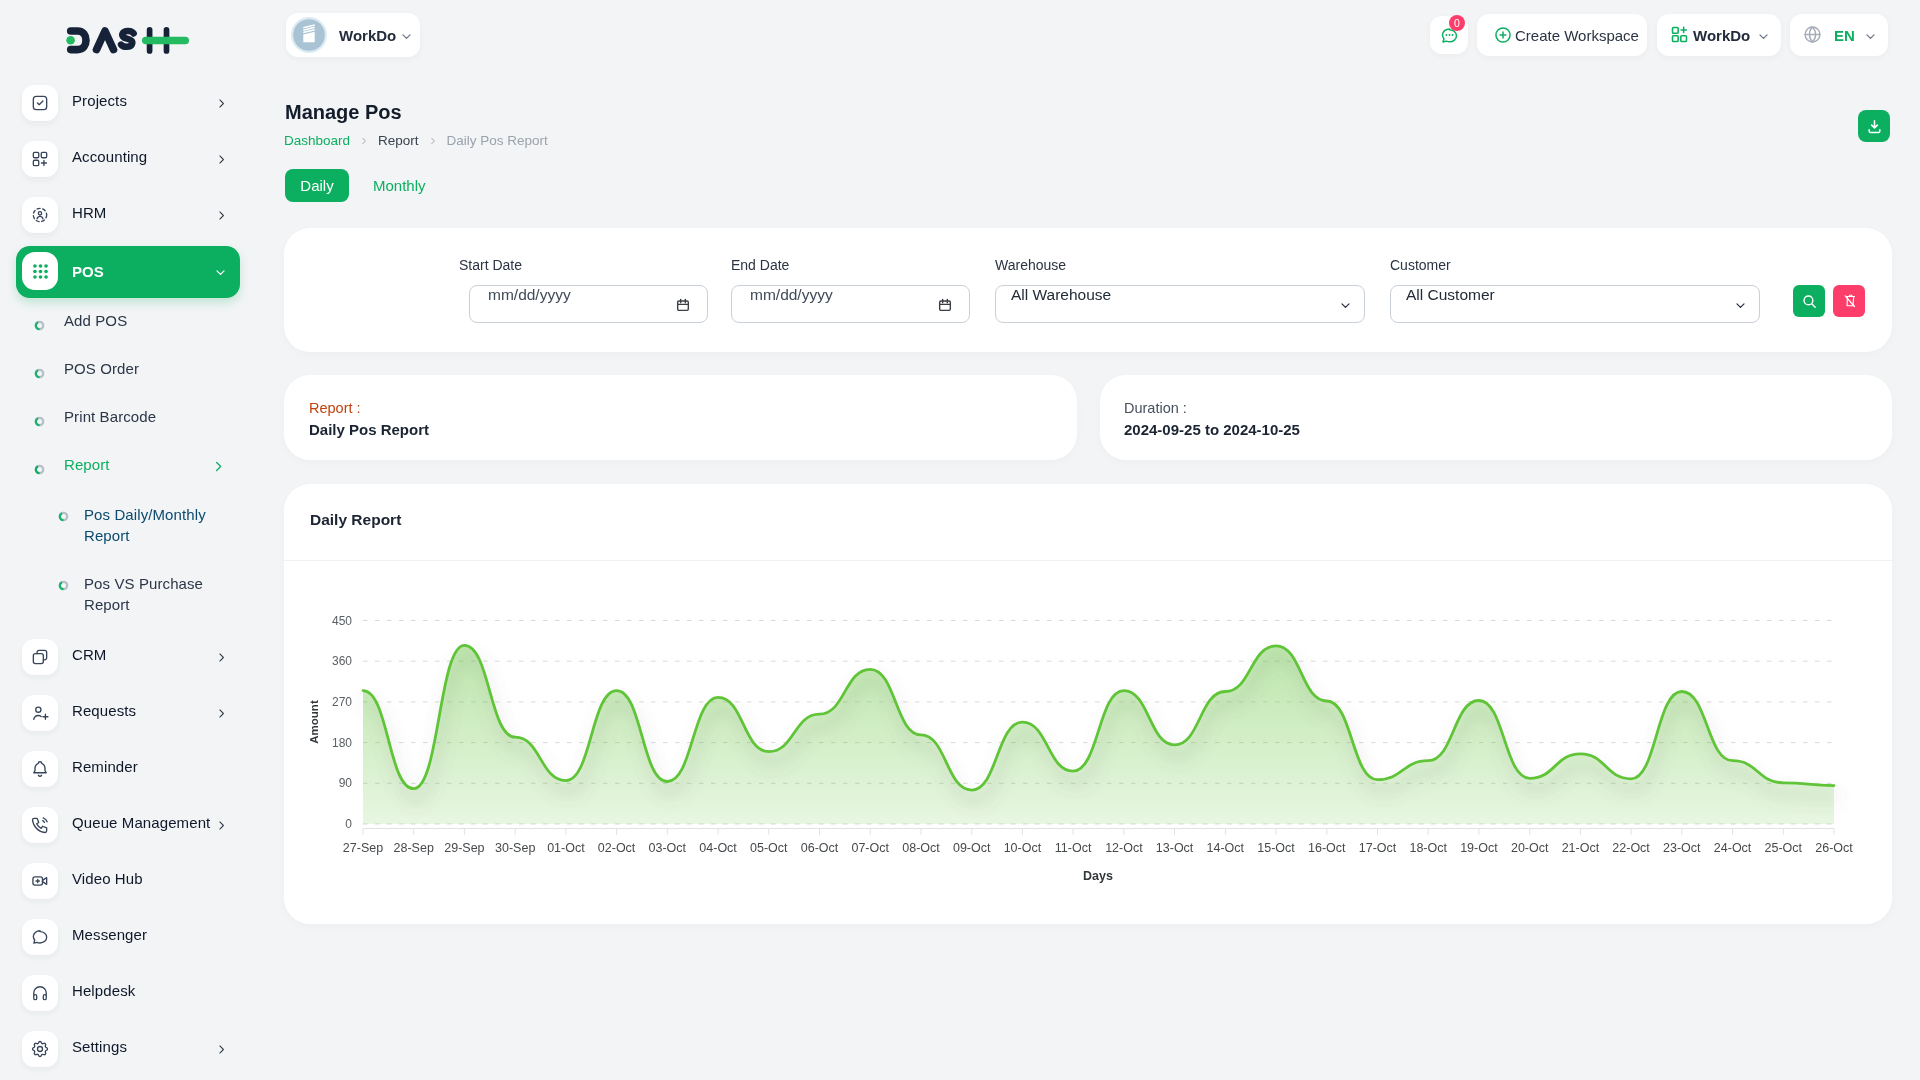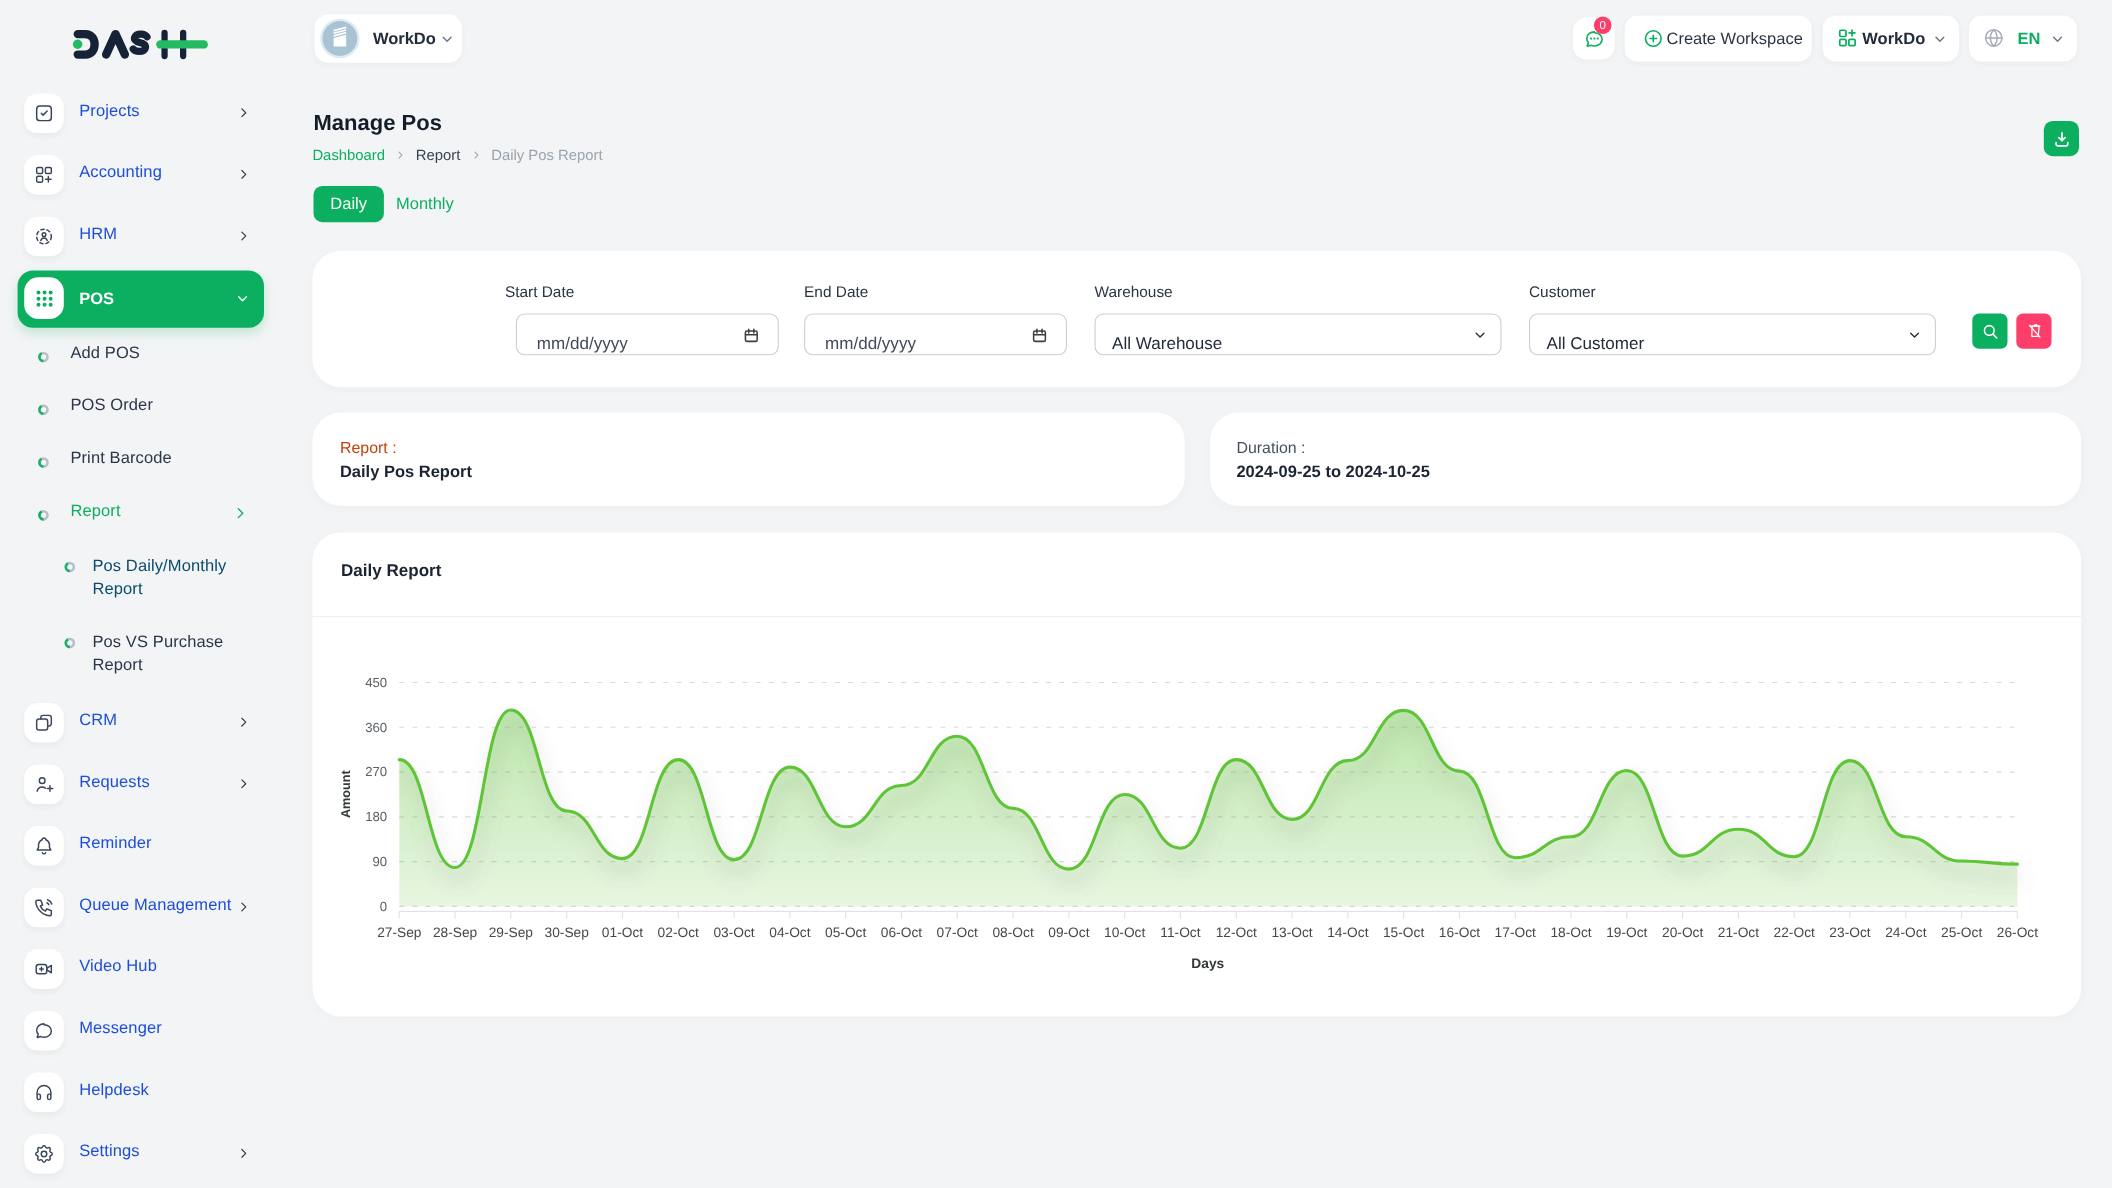--- a/index.html
+++ b/index.html
@@ -1,25 +1,25 @@
 <!DOCTYPE html>
 <html><head><meta charset="utf-8"><title>Manage Pos</title><style>
 *{margin:0;padding:0;box-sizing:border-box}
 html,body{width:1920px;height:1080px;overflow:hidden;background:#f2f4f5;
 font-family:"Liberation Sans",sans-serif;-webkit-font-smoothing:antialiased}
 .abs{position:absolute}
 .tile{position:absolute;width:36px;height:36px;background:#fff;border-radius:12px;
 box-shadow:0 3px 6px rgba(35,50,70,.05);display:flex;align-items:center;justify-content:center}
-.slabel{position:absolute;font-size:15px;font-weight:500;color:#1d4ed8;letter-spacing:.1px}
+.slabel{position:absolute;font-size:15px;font-weight:500;color:#0f172a;letter-spacing:.1px}
 .card{position:absolute;background:#fff;border-radius:26px;box-shadow:0 3px 10px rgba(40,60,80,.025)}
 .pill{position:absolute;background:#fff;border-radius:12px;box-shadow:0 2px 6px rgba(40,60,80,.04);
 display:flex;align-items:center}
 .flabel{position:absolute;font-size:14px;color:#2b3442}
 .finput{position:absolute;height:38px;background:#fff;border:1px solid #c9cfd7;border-radius:8px;
-display:flex;align-items:flex-end;font-size:15.5px}
+display:flex;align-items:flex-start;font-size:15.5px}
 </style></head>
 <body>
 <svg class="abs" style="left:63px;top:23px" width="132" height="36" viewBox="0 0 132 36">
 <g fill="none" stroke="#152238" stroke-linecap="round" stroke-linejoin="round">
 <path stroke-width="7.6" d="M7.7 8h6.8c6 0 8.5 4.6 8.5 9.3s-2.5 9.3-8.5 9.3H7.7"></path>
 <path stroke-width="7.6" d="M33.5 26.6L42 8l8.5 18.6"></path>
 <path stroke-width="6.6" d="M70.6 10.4c-2-2.8-8.8-3.3-10.7-.3-1.7 2.7.6 4.7 4 5.5 3.9.9 6.3 2.5 5 5.7-1.4 3.5-9 3.1-10.8.3"></path>
 <path stroke-width="5.7" d="M86.6 6.9v21M103.5 6.9v21"></path>
 </g>
 <circle cx="7.6" cy="17.2" r="4.3" fill="#23ba62"></circle>
@@ -237,21 +237,21 @@
     </svg>
     <span>Daily Pos Report</span>
   </div>
 <div class="abs" style="left:1858px;top:110px;width:32px;height:32px;border-radius:8px;background:#0CAF60;display:flex;align-items:center;justify-content:center">
     <svg width="17" height="17" viewBox="0 0 24 24" fill="none" stroke="#fff" stroke-width="2.2" stroke-linecap="round" stroke-linejoin="round">
       <path d="M12 4v10m0 0l-4-4m4 4l4-4"></path>
       <path d="M4.5 16.5v2a2 2 0 002 2h11a2 2 0 002-2v-2"></path>
     </svg>
   </div>
 <div class="abs" style="left:285px;top:169px;width:64px;height:33px;border-radius:8px;background:#0CAF60;color:#fff;font-size:15px;display:flex;align-items:center;justify-content:center">Daily</div>
-<div class="abs" style="left:360px;top:177px;font-size:15px;color:#0CAF60">Monthly</div>
+<div class="abs" style="left:373px;top:177px;font-size:15px;color:#0CAF60">Monthly</div>
 <div class="card" style="left:284px;top:228px;width:1608px;height:124px"></div>
 <div class="flabel" style="left:459px;top:257px">Start Date</div>
 <div class="flabel" style="left:731px;top:257px">End Date</div>
 <div class="flabel" style="left:995px;top:257px">Warehouse</div>
 <div class="flabel" style="left:1390px;top:257px">Customer</div>
 <div class="finput" style="left:469px;top:285px;width:239px;color:#404a58">
     <span style="margin-left:18px">mm/dd/yyyy</span>
     <span style="position:absolute;right:16px;top:11px"><svg width="16" height="16" viewBox="0 0 24 24" fill="none" stroke="#3a3f46" stroke-width="2.1" stroke-linecap="round" stroke-linejoin="round">
         <rect x="4" y="6" width="16" height="14" rx="2"></rect>
         <path d="M8.5 3.5v5M15.5 3.5v5M4 11h16"></path>

